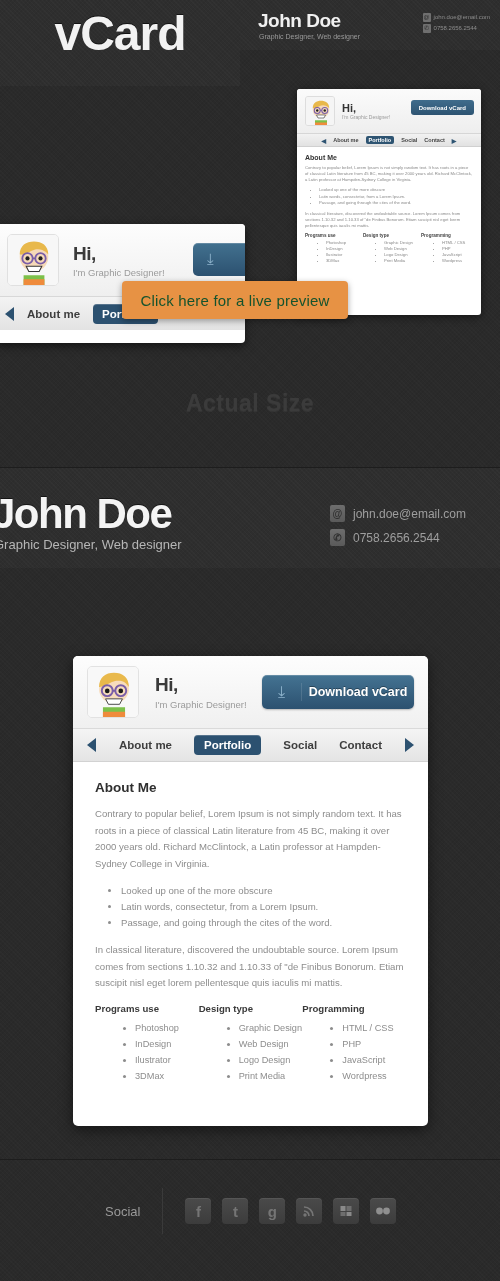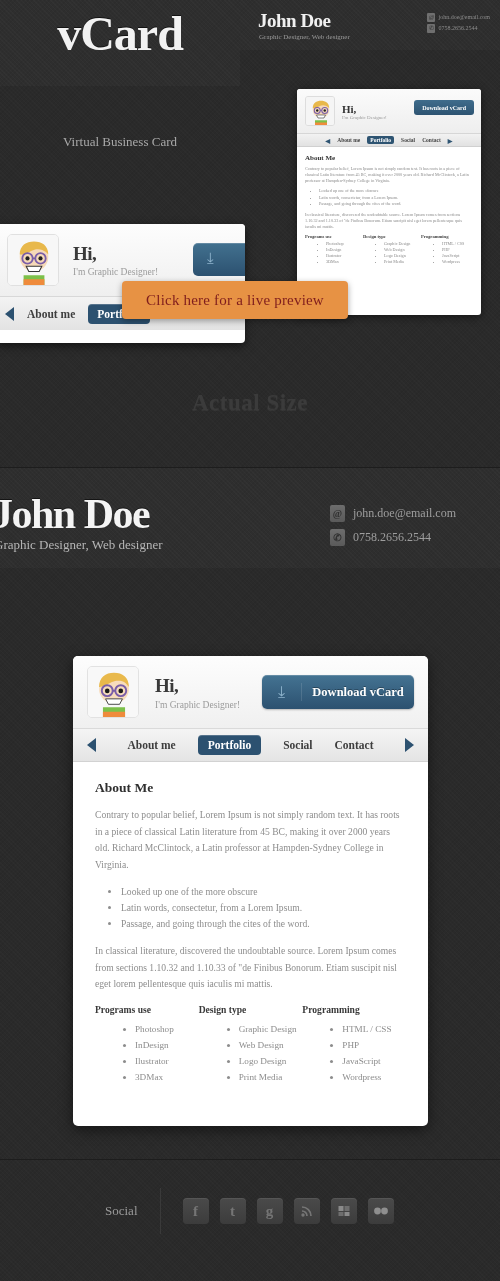--- a/index.html
+++ b/index.html
@@ -2,21 +2,21 @@
 <html><head>
 <meta charset="utf-8">
 <style>
   * { box-sizing: border-box; margin: 0; padding: 0; }
   html, body {
     width: 500px; height: 1281px;
     font-family: "Liberation Sans", sans-serif;
     background: #2b2b2b;
     overflow: hidden;
   }
-  .page { position: relative; width: 500px; height: 922px; font-family: Liberation Serif, serif; }
+  .page { position: relative; width: 500px; height: 922px; }
 
   
   .tex {
     background-color: #2e2e2e;
     background-image:
       repeating-linear-gradient(45deg, rgba(255,255,255,.018) 0 1px, transparent 1px 3px),
       repeating-linear-gradient(-45deg, rgba(0,0,0,.05) 0 1px, transparent 1px 3px);
   }
   .tex-dark {
     background-color: #2a2a2a;
@@ -92,21 +92,21 @@
   #asz-nav .act { background:#2c5170; color:#fff; border-radius:4px; padding:4px 9px; font-size:11.5px; font-weight:bold;
                   box-shadow:inset 0 1px 0 rgba(255,255,255,.2); }
   .tri-l { width:0;height:0;border-top:7px solid transparent;border-bottom:7px solid transparent;border-right:9px solid #2c5170; }
   .tri-r { width:0;height:0;border-top:7px solid transparent;border-bottom:7px solid transparent;border-left:9px solid #2c5170; }
 
   
   #live-ribbon {
     position:absolute; left:122px; top:281px; width:226px; height:38px;
     background:#e79244; border-radius:4px; box-shadow:0 2px 6px rgba(0,0,0,.35);
     display:flex; align-items:center; justify-content:center;
-    color:#7f1d1d; font-size:15px; letter-spacing:.2px;
+    color:#14532d; font-size:15px; letter-spacing:.2px;
   }
 
   #actual-size-label {
     position:absolute; left:0; top:390px; width:500px; text-align:center;
     font-size:23px; font-weight:bold; color:#3b3b3b; letter-spacing:.5px;
     text-shadow:0 1px 0 rgba(255,255,255,.05);
   }
   #top-divider { position:absolute; left:0; top:467px; width:500px; height:1px; background:#1d1d1d; box-shadow:0 1px 0 #3a3a3a; }
 
   
@@ -169,21 +169,20 @@
 </head>
 <body>
 
 <div class="page">
 
   <div id="top-section" class="tex-dark">
 
     <div id="hero-band" class="tex"></div>
     <div id="hero-title">vCard</div>
     <div id="hero-sub">
-      <div>Virtual Business Card</div>
     </div>
 
     <div id="mini-header" class="tex">
       <div id="mini-name">John Doe</div>
       <div id="mini-role">Graphic Designer, Web designer</div>
       <div id="mini-contact">
         <div class="mini-cline">
           <span class="mini-ci">@</span>
           <span>john.doe@email.com</span>
         </div>

